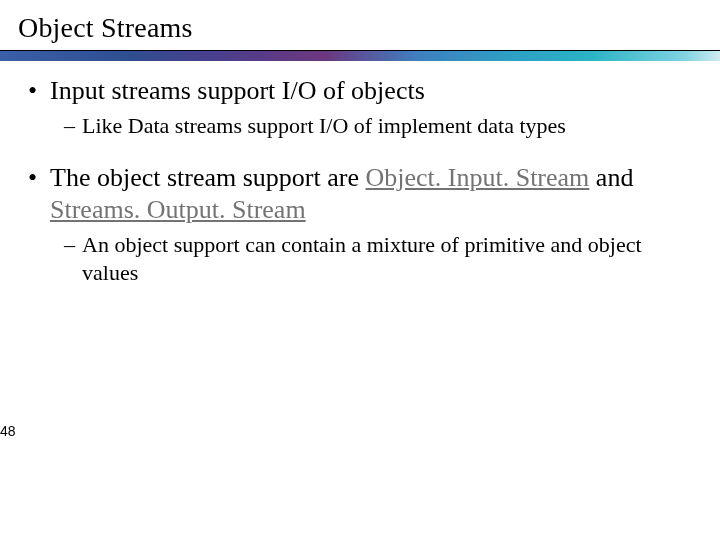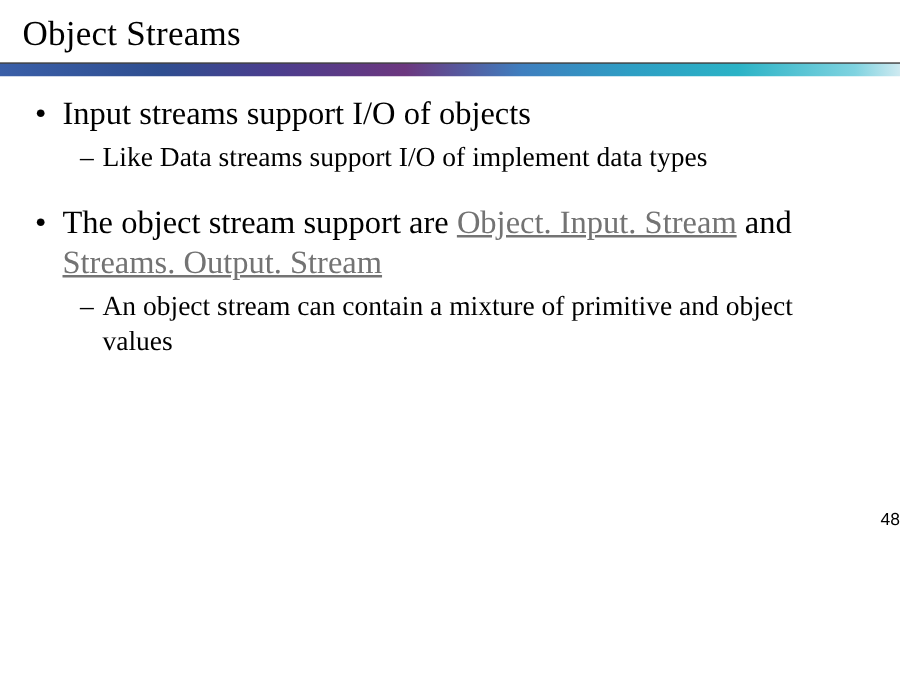--- a/index.html
+++ b/index.html
@@ -78,24 +78,24 @@
     left: 0;
     top: 0;
   }
   .link {
     color: #737373;
     text-decoration: underline;
     cursor: pointer;
   }
   .page-num {
     position: absolute;
-    bottom: 16px;
+    bottom: 0;
     left: 0;
     width: 100%;
-    text-align: right;
+    text-align: left;
     font-size: 14px;
     font-family: Arial, Helvetica, sans-serif;
   }
 </style>
 </head>
 <body>
 
 <div class="slide">
 
   <div class="title">Object Streams</div>
@@ -106,20 +106,20 @@
       <li>
         <span>Input streams support I/O of objects</span>
         <ul class="l2">
           <li>Like Data streams support I/O of implement data types</li>
         </ul>
       </li>
 
       <li>
         <span>The object stream support are </span><span class="link">Object. Input. Stream</span><span> and </span><span class="link">Streams. Output. Stream</span>
         <ul class="l2">
-          <li>An object stream can contain a mixture of primitive and object values</li>
+          <li>An object support can contain a mixture of primitive and object values</li>
         </ul>
       </li>
     </ul>
   </div>
 
   <div class="page-num">48</div>
 </div>
 
 </body></html>

